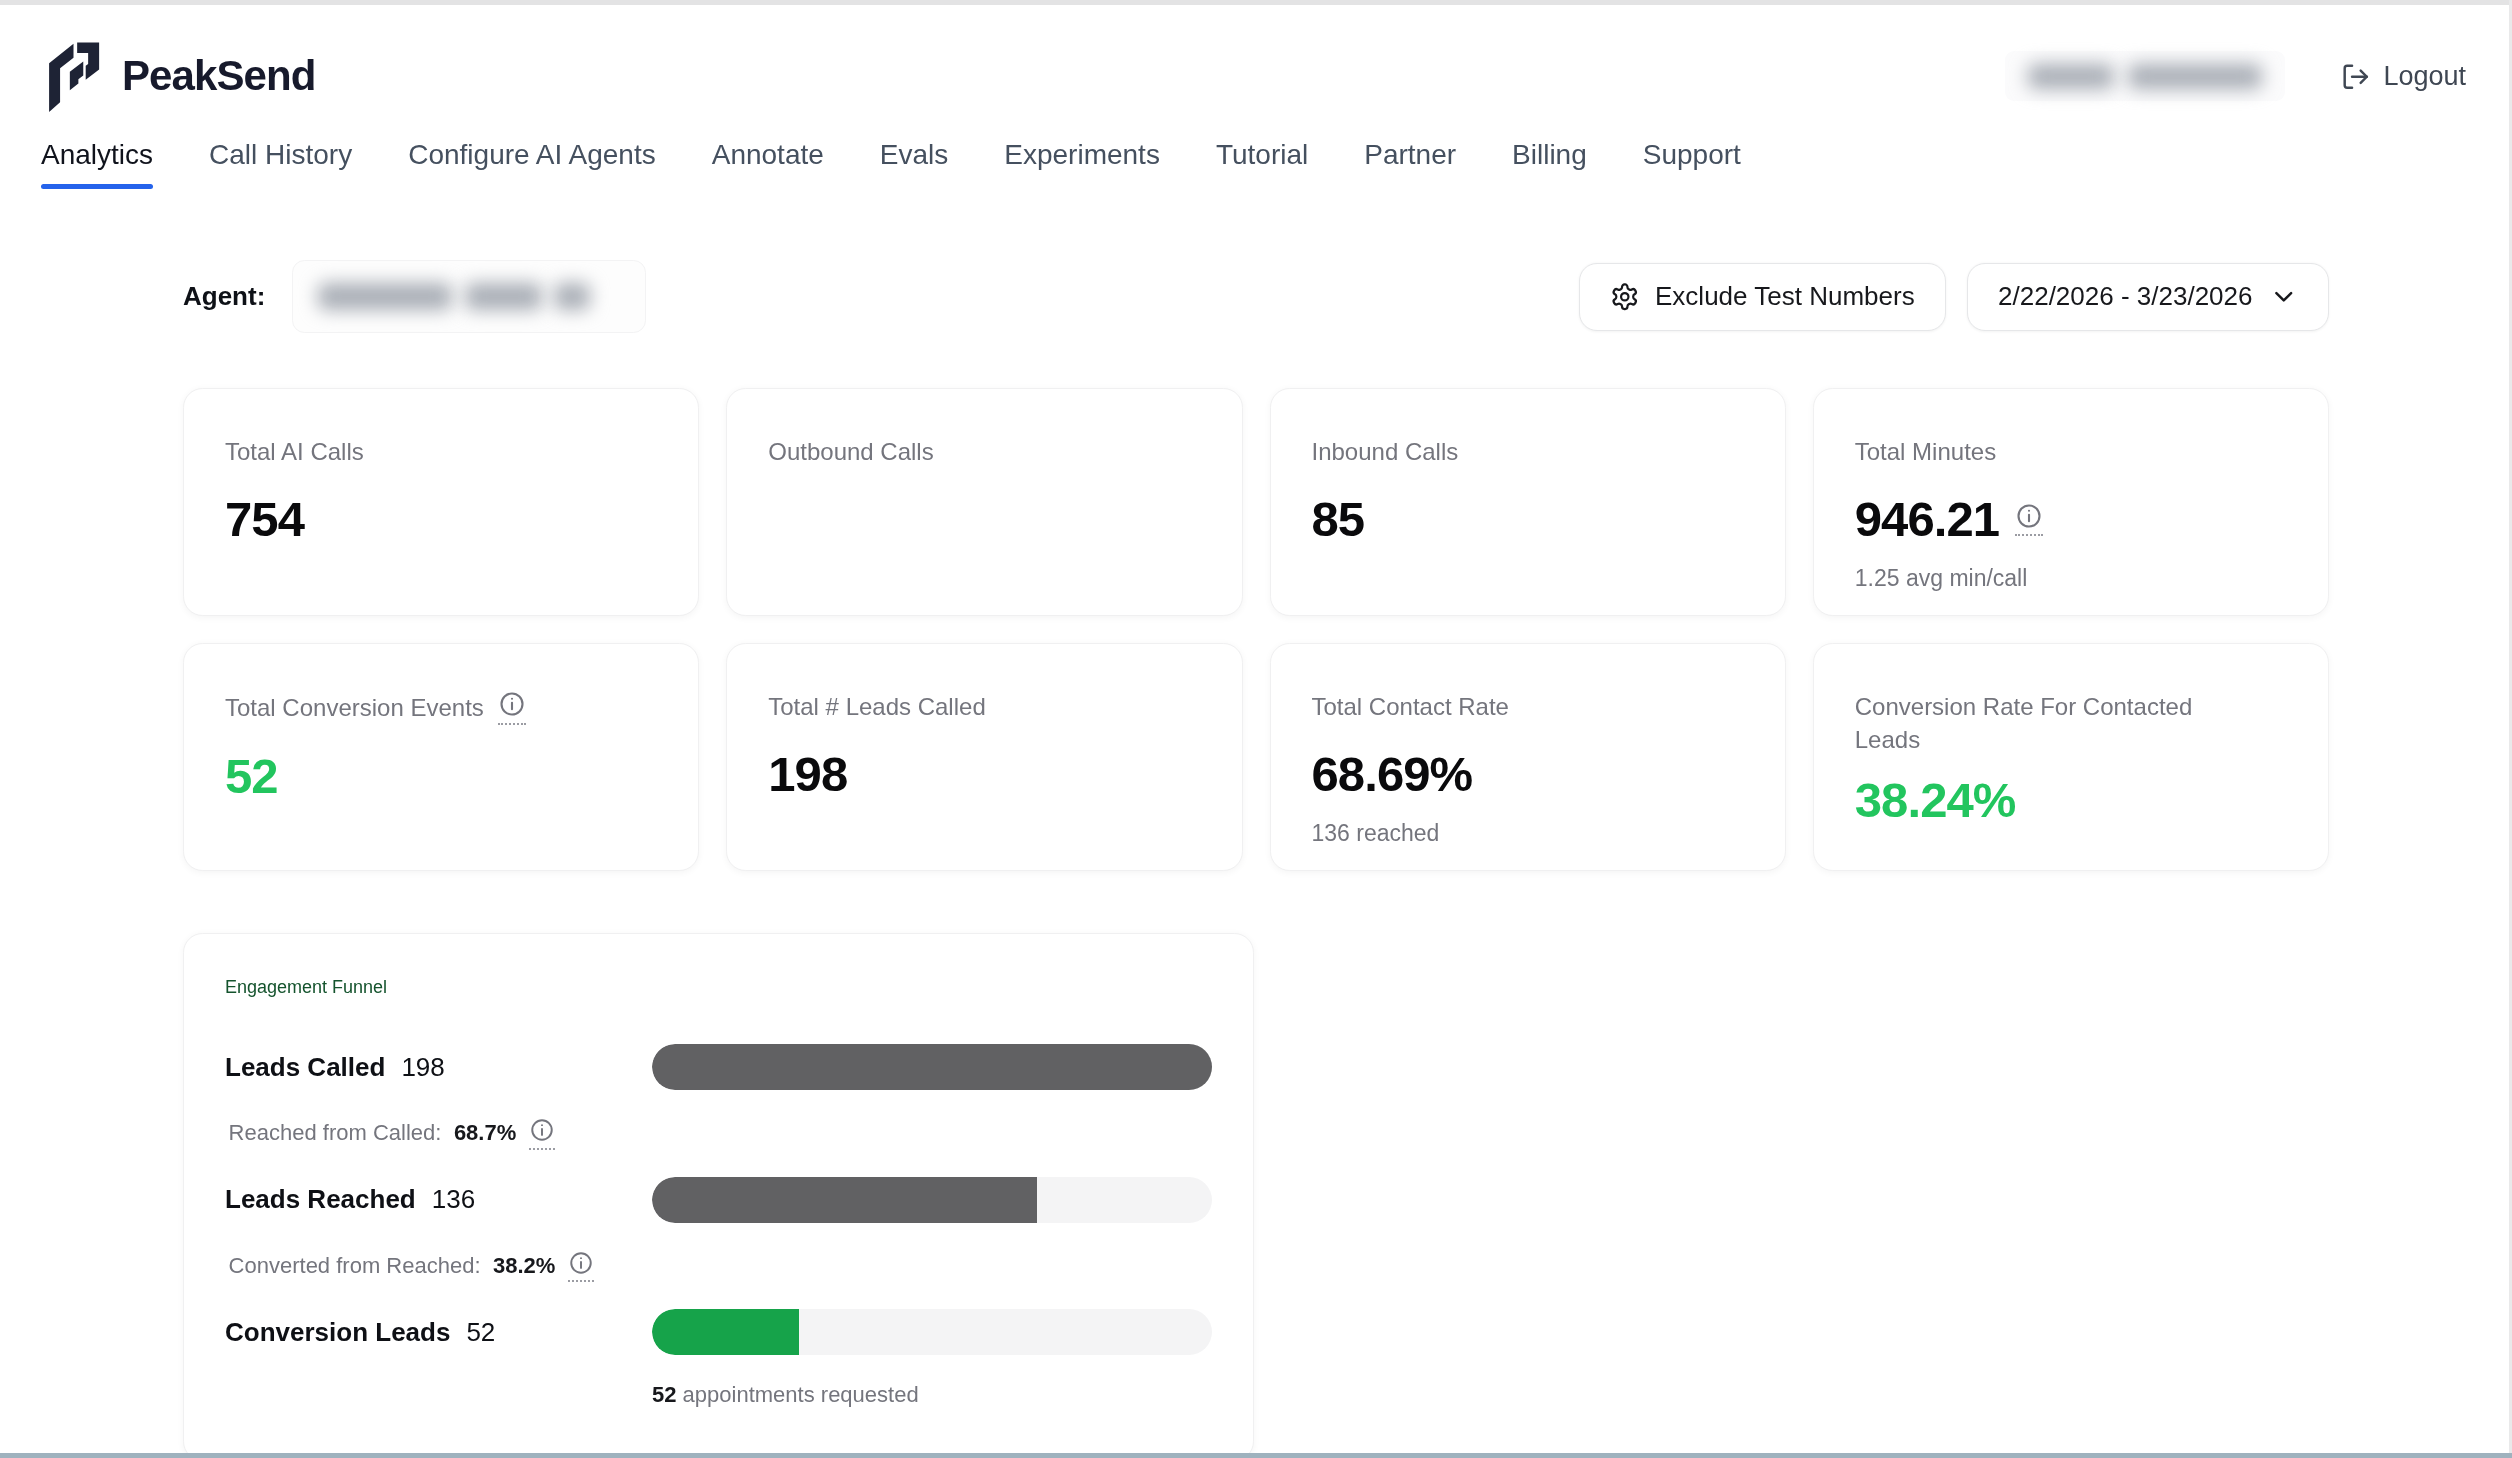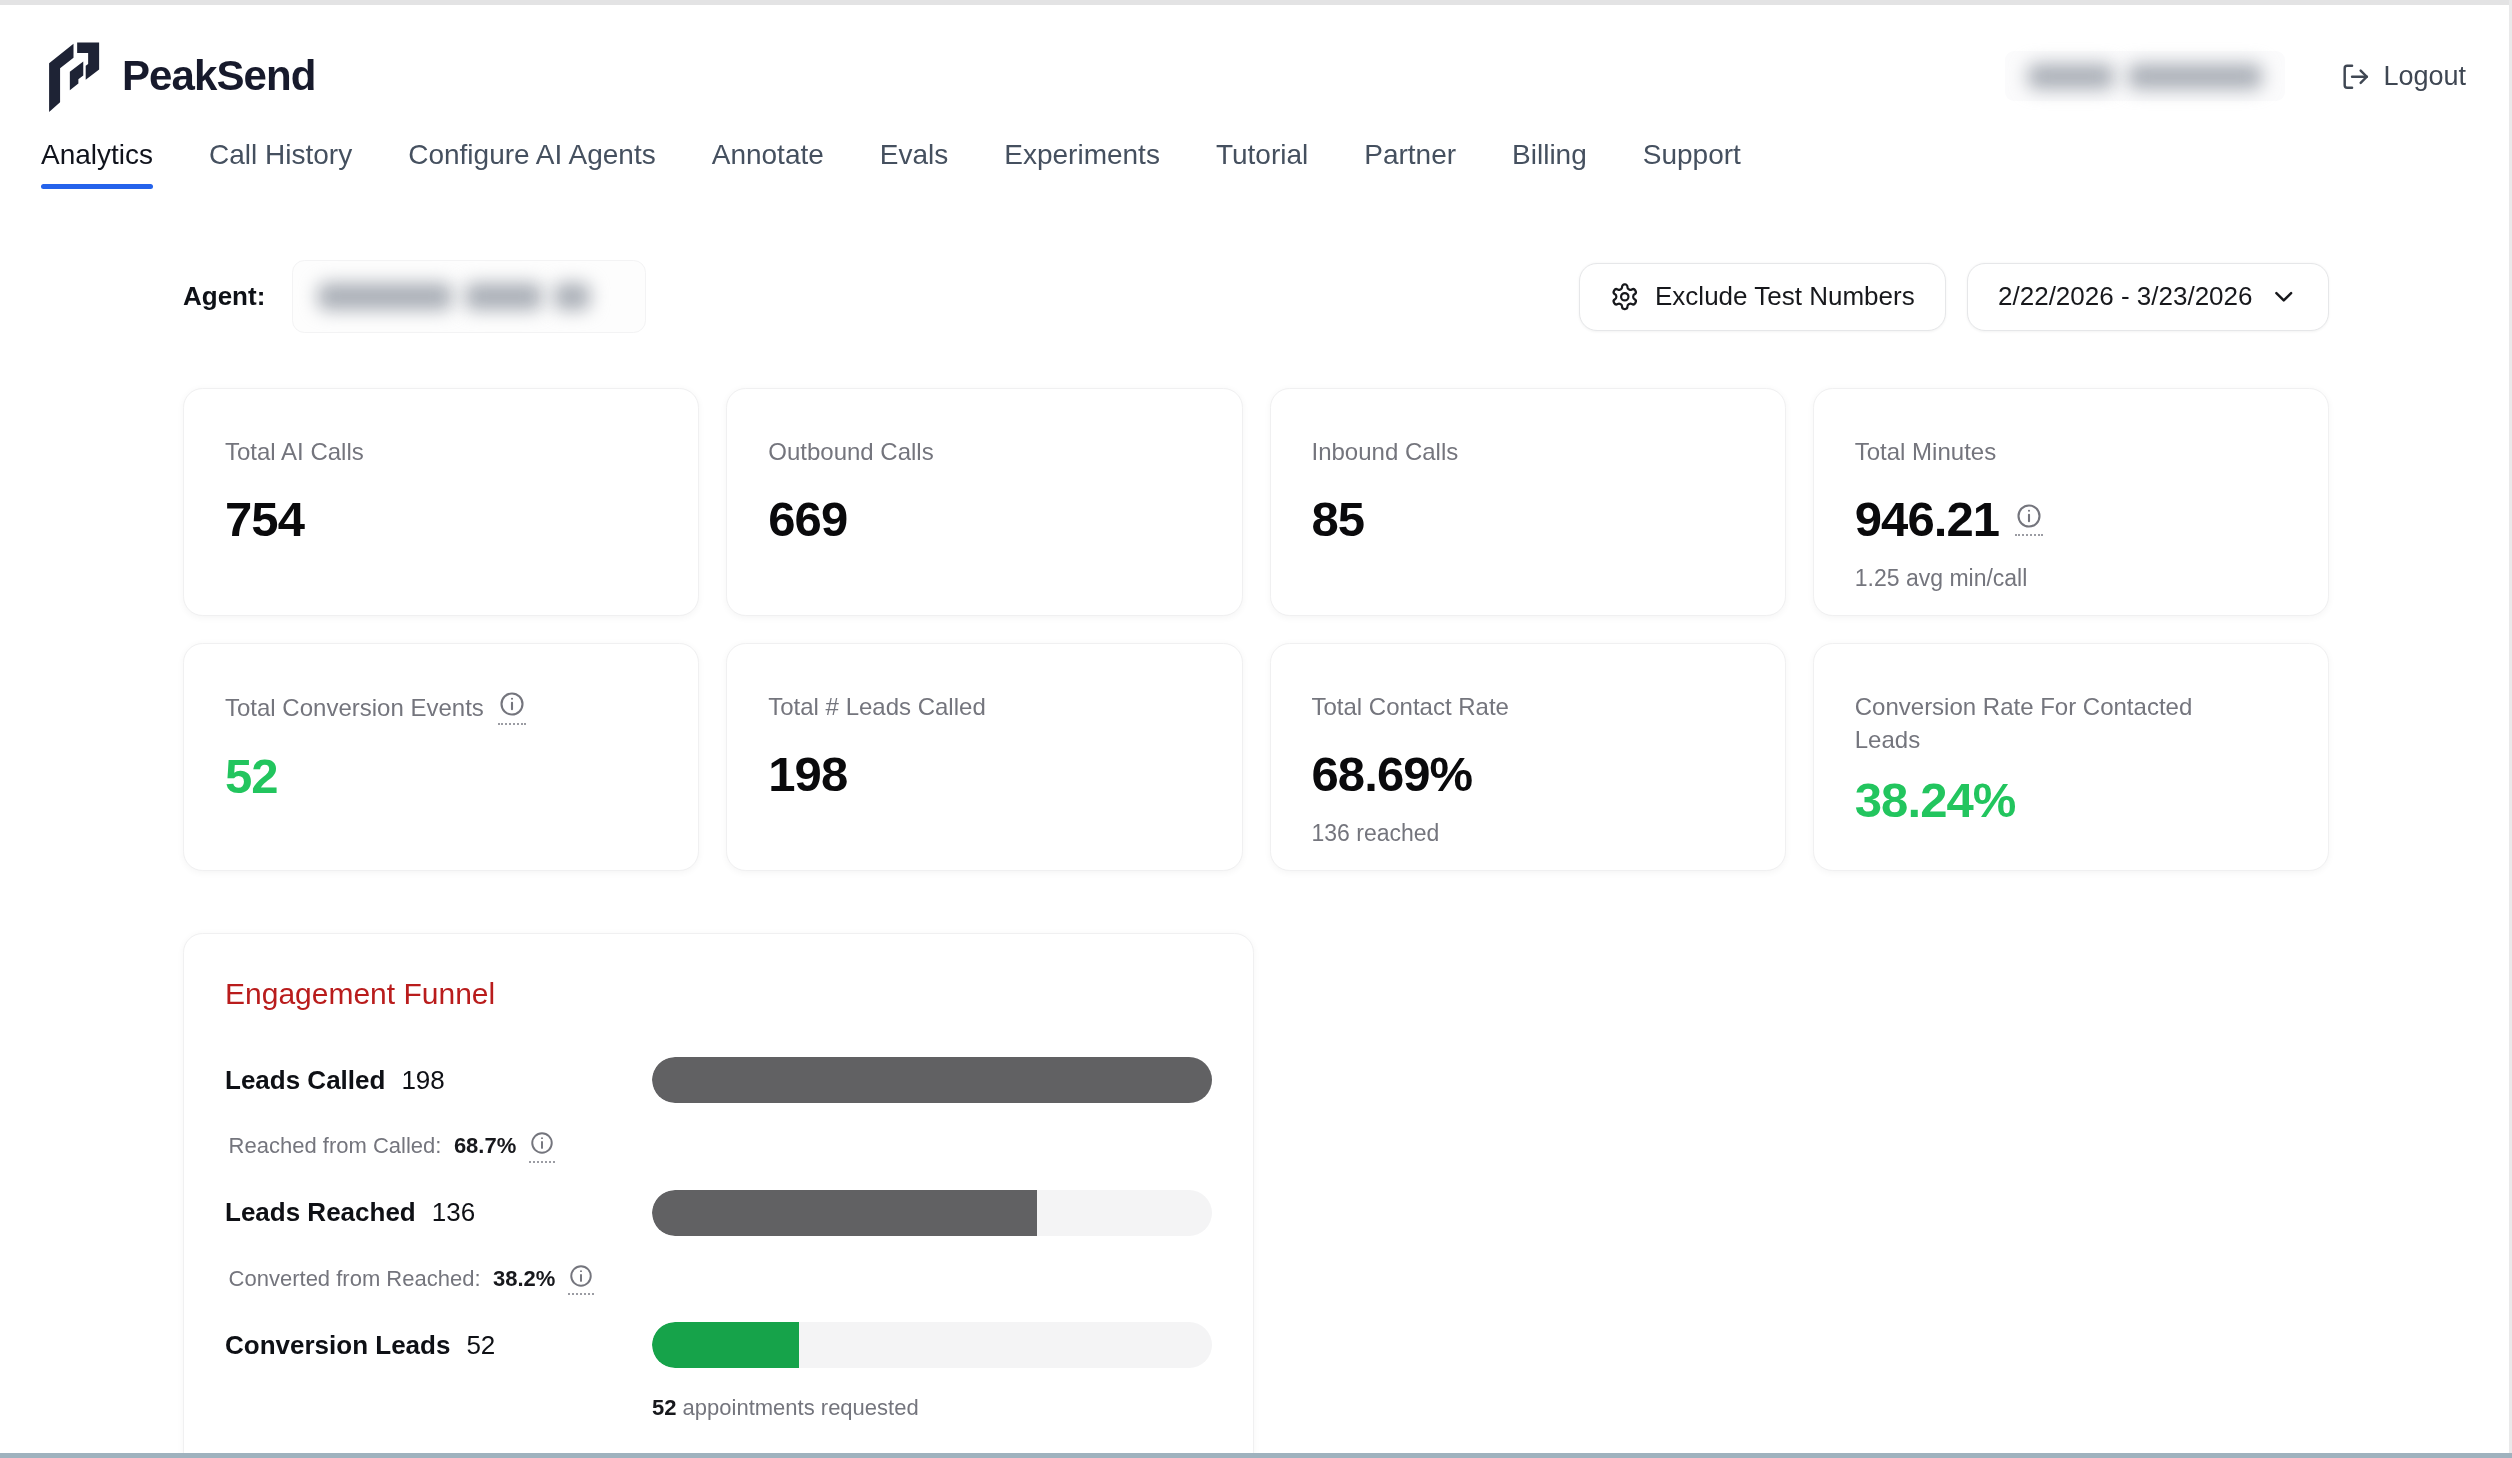--- a/index.html
+++ b/index.html
@@ -47,21 +47,21 @@
   .card-value-row { display:flex; align-items:center; gap:16px; margin-top:23px; }
   .card-value { font-size:49px; font-weight:700; letter-spacing:-0.9px; color:#0a0a0c; }
   .card-value.green { color:var(--green); }
   .card-sub { margin-top:18px; font-size:23px; color:#74757d; }
   .info { display:inline-flex; border-bottom:2.7px dotted #9b9ca3; padding-bottom:4.5px; cursor:help; }
   .info svg { width:28px; height:28px; stroke:#74757d; }
 
   
   .funnel-card { margin:62px 0 0 183px; width:1071px; background:#fff; border:1.8px solid #f0f0f1;
     border-radius:19.6px; box-shadow:0 1.8px 7.1px rgba(0,0,0,.045); padding:43px 41px 52px 41px; }
-  .funnel-title { font-size:30px; color:#b91c1c; }
+  .funnel-title { font-size:18px; color:#14532d; }
   .frows { margin-top:46px; }
   .frow { display:flex; align-items:center; height:46px; }
   .flabel { width:427px; font-size:26px; color:#0e1015; display:flex; align-items:flex-end; gap:16px; }
   .flabel b { font-weight:700; }
   .fbar { flex:1; height:46px; background:var(--bar-track); border-radius:23px; overflow:hidden; }
   .ffill { height:100%; background:var(--bar-dark); border-radius:23px 0 0 23px; }
   .ffill.green { background:var(--green-dark); }
   .fsub { margin:27px 0 27px 3.6px; font-size:22px; color:#74757d; display:flex; align-items:center; gap:12.5px; }
   .fsub b { color:#17181c; font-weight:700; }
   .fsub .info svg { width:26px; height:26px; }
@@ -145,23 +145,20 @@
 
   <div class="card">
     <div class="card-label">Total AI Calls</div>
     <div class="card-value-row">
         <span class="card-value">754</span>
       </div>
   </div>
 
   <div class="card">
     <div class="card-label">Outbound Calls</div>
-    <div class="card-value-row">
-        <span class="card-value">669</span>
-      </div>
   </div>
 
   <div class="card">
     <div class="card-label">Inbound Calls</div>
     <div class="card-value-row">
         <span class="card-value">85</span>
       </div>
   </div>
 
   <div class="card">

